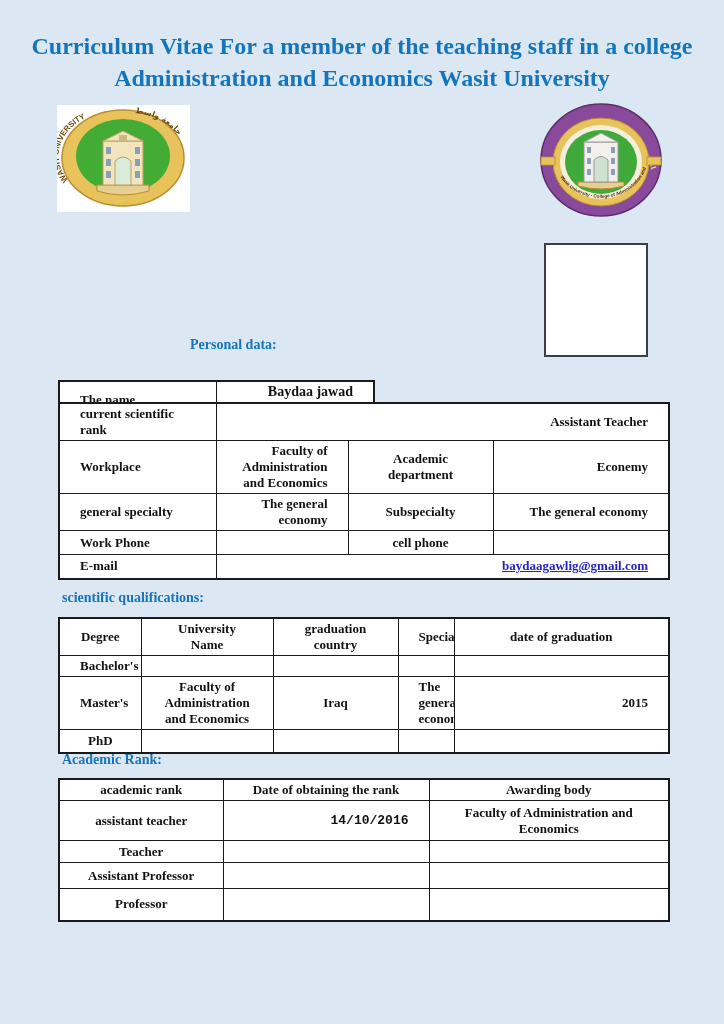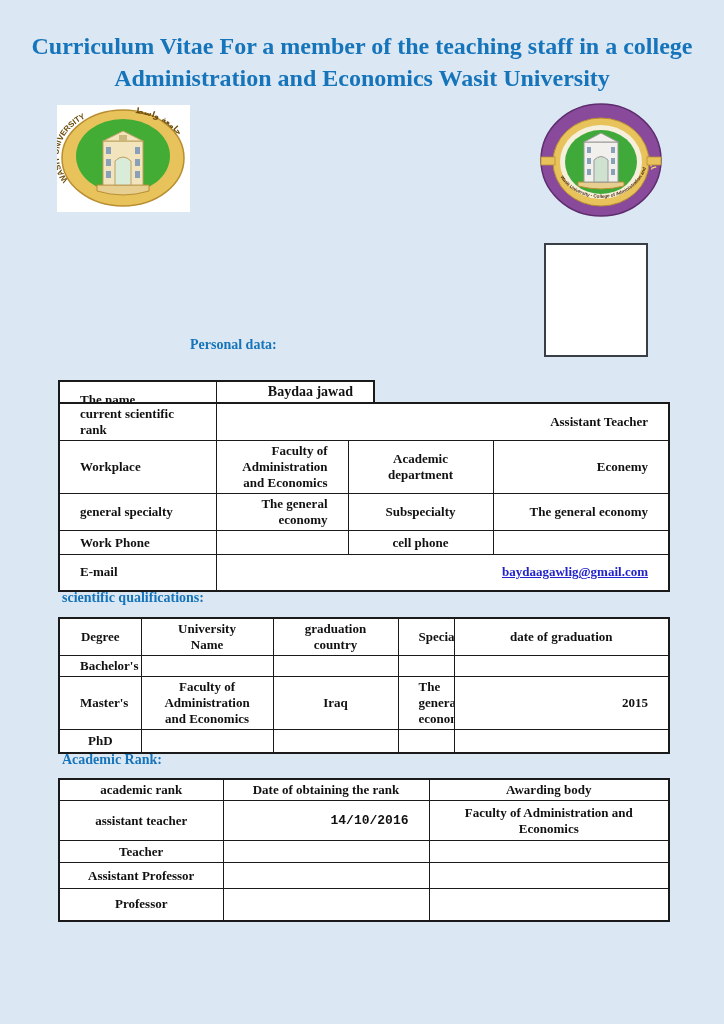--- a/index.html
+++ b/index.html
@@ -167,21 +167,21 @@
       <td class="val-r vtop">The general economy</td>
       <td class="lbl-c vtop">Subspecialty</td>
       <td class="val-r">The general economy</td>
     </tr>
     <tr style="height:24px">
       <td class="lbl">Work Phone</td>
       <td class="val-l"></td>
       <td class="lbl-c">cell phone</td>
       <td class="val-l"></td>
     </tr>
-    <tr style="height:36px">
+    <tr style="height:24px">
       <td class="lbl">E-mail</td>
       <td class="val-r" colspan="3">
         <a class="email-link">baydaagawlig@gmail.com</a>
       </td>
     </tr>
   </tbody>
     </table>
 
   <div class="sec-heading h-qual">scientific qualifications:</div>
 

